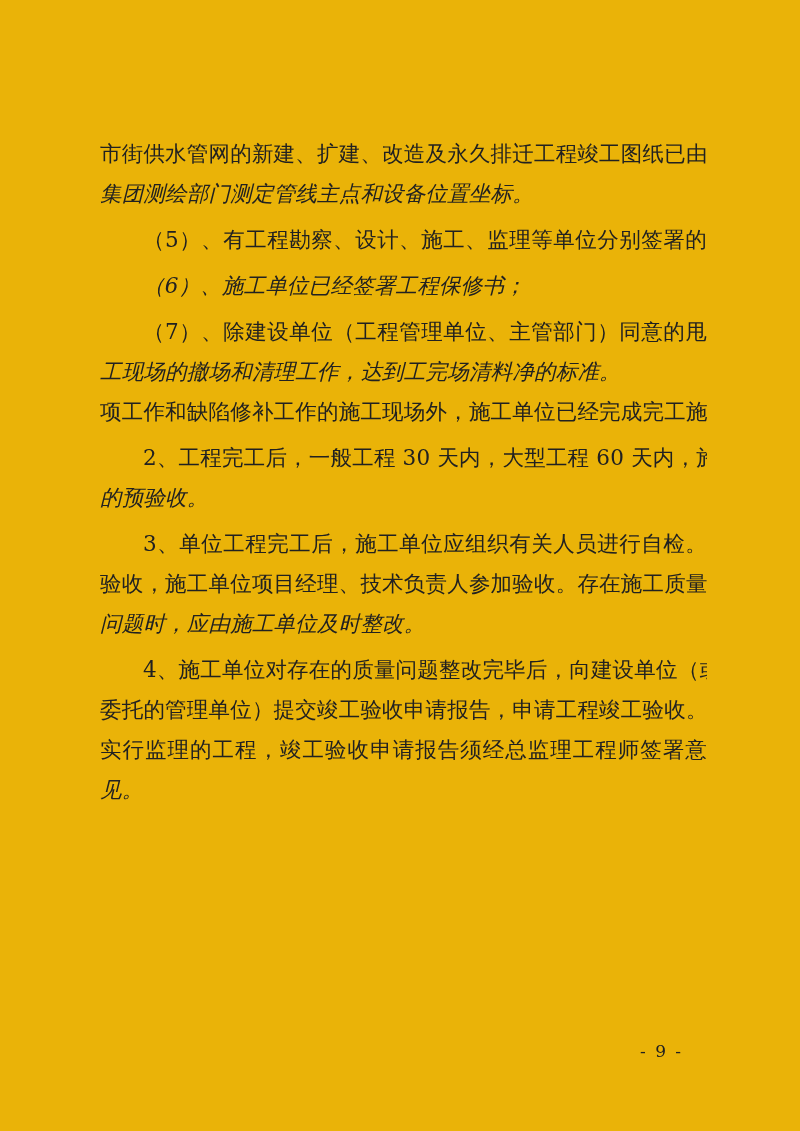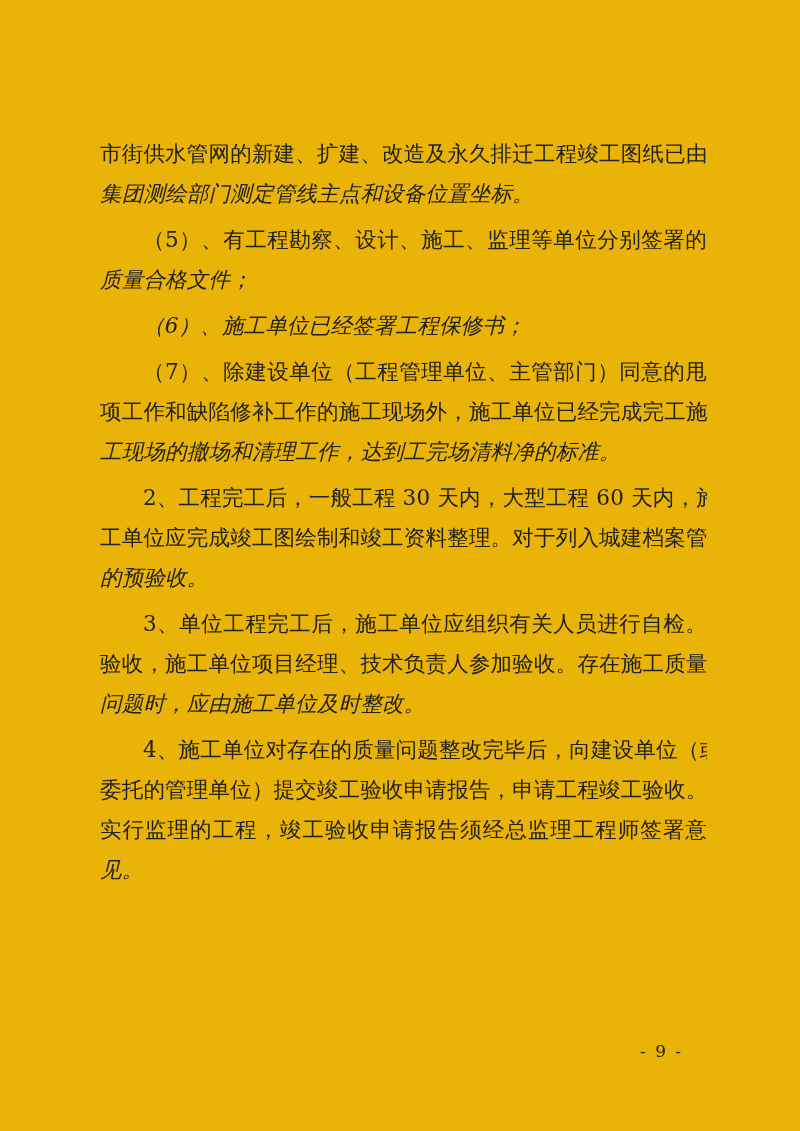--- a/index.html
+++ b/index.html
@@ -59,33 +59,31 @@
 <body>
 
 <div class="page">
   <div class="text-body">
       <div class="paragraph">
         <div class="line fill">市街供水管网的新建、扩建、改造及永久排迁工程竣工图纸已由</div>
         <div class="line end">集团测绘部门测定管线主点和设备位置坐标。</div>
       </div>
       <div class="paragraph">
         <div class="line fill indent">（5）、有工程勘察、设计、施工、监理等单位分别签署的</div>
-        <div class="line end">质量合格文件；</div>
       </div>
       <div class="paragraph">
         <div class="line end indent">（6）、施工单位已经签署工程保修书；</div>
       </div>
       <div class="paragraph">
         <div class="line fill indent">（7）、除建设单位（工程管理单位、主管部门）同意的甩</div>
+        <div class="line end">工现场的撤场和清理工作，达到工完场清料净的标准。</div>
         <div class="line fill">项工作和缺陷修补工作的施工现场外，施工单位已经完成完工施</div>
-        <div class="line end">工现场的撤场和清理工作，达到工完场清料净的标准。</div>
       </div>
       <div class="paragraph">
         <div class="line fill indent">2、工程完工后，一般工程 30 天内，大型工程 60 天内，施</div>
-        <div class="line fill">工单位应完成竣工图绘制和竣工资料整理。对于列入城建档案管</div>
         <div class="line end">的预验收。</div>
       </div>
       <div class="paragraph">
         <div class="line fill indent">3、单位工程完工后，施工单位应组织有关人员进行自检。</div>
         <div class="line fill">验收，施工单位项目经理、技术负责人参加验收。存在施工质量</div>
         <div class="line end">问题时，应由施工单位及时整改。</div>
       </div>
       <div class="paragraph">
         <div class="line fill indent">4、施工单位对存在的质量问题整改完毕后，向建设单位（或</div>
         <div class="line fill">委托的管理单位）提交竣工验收申请报告，申请工程竣工验收。</div>

